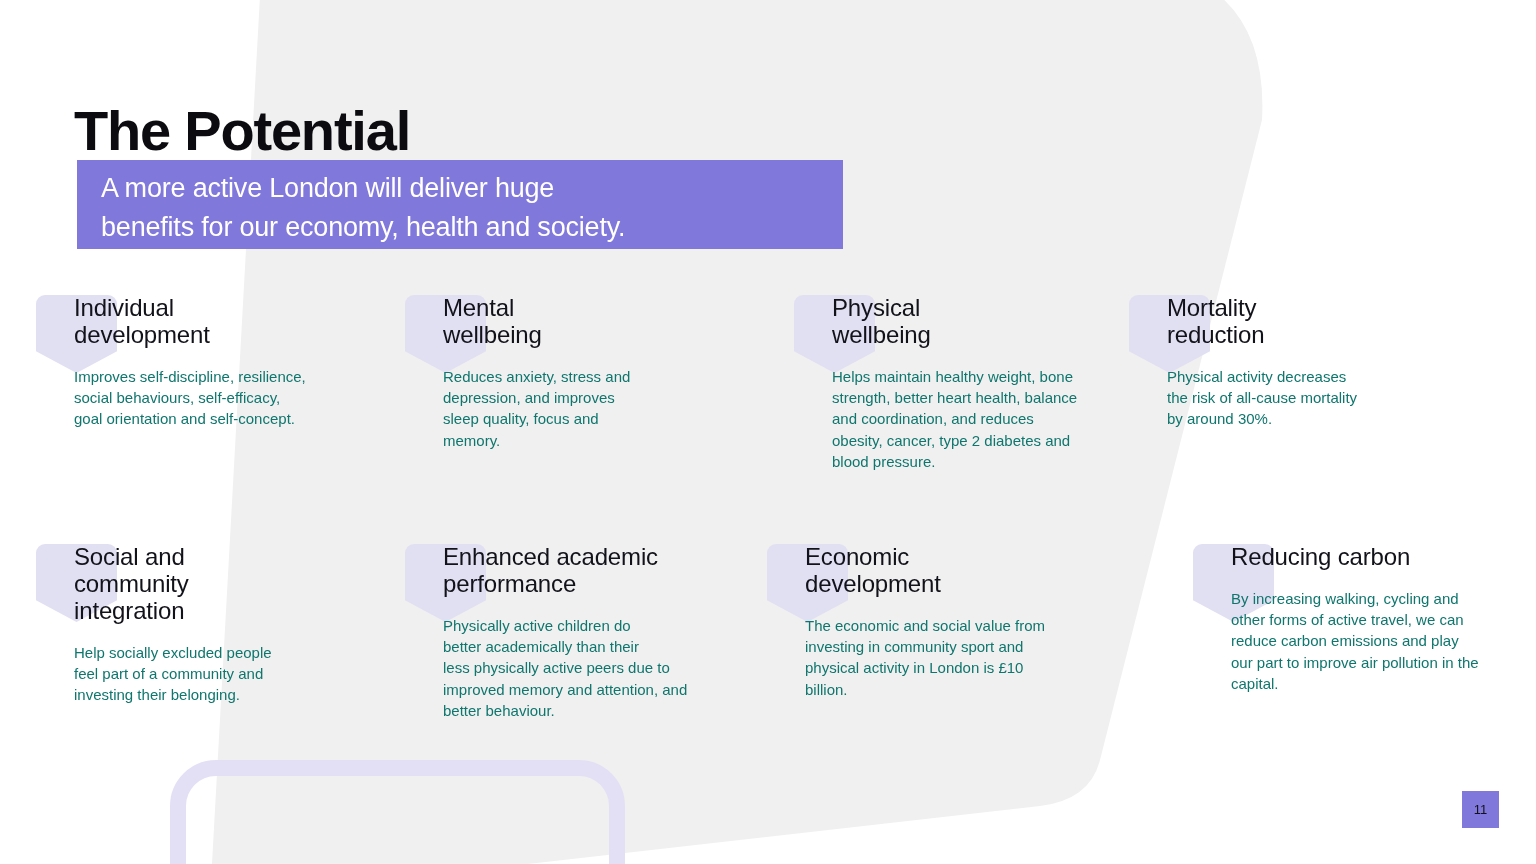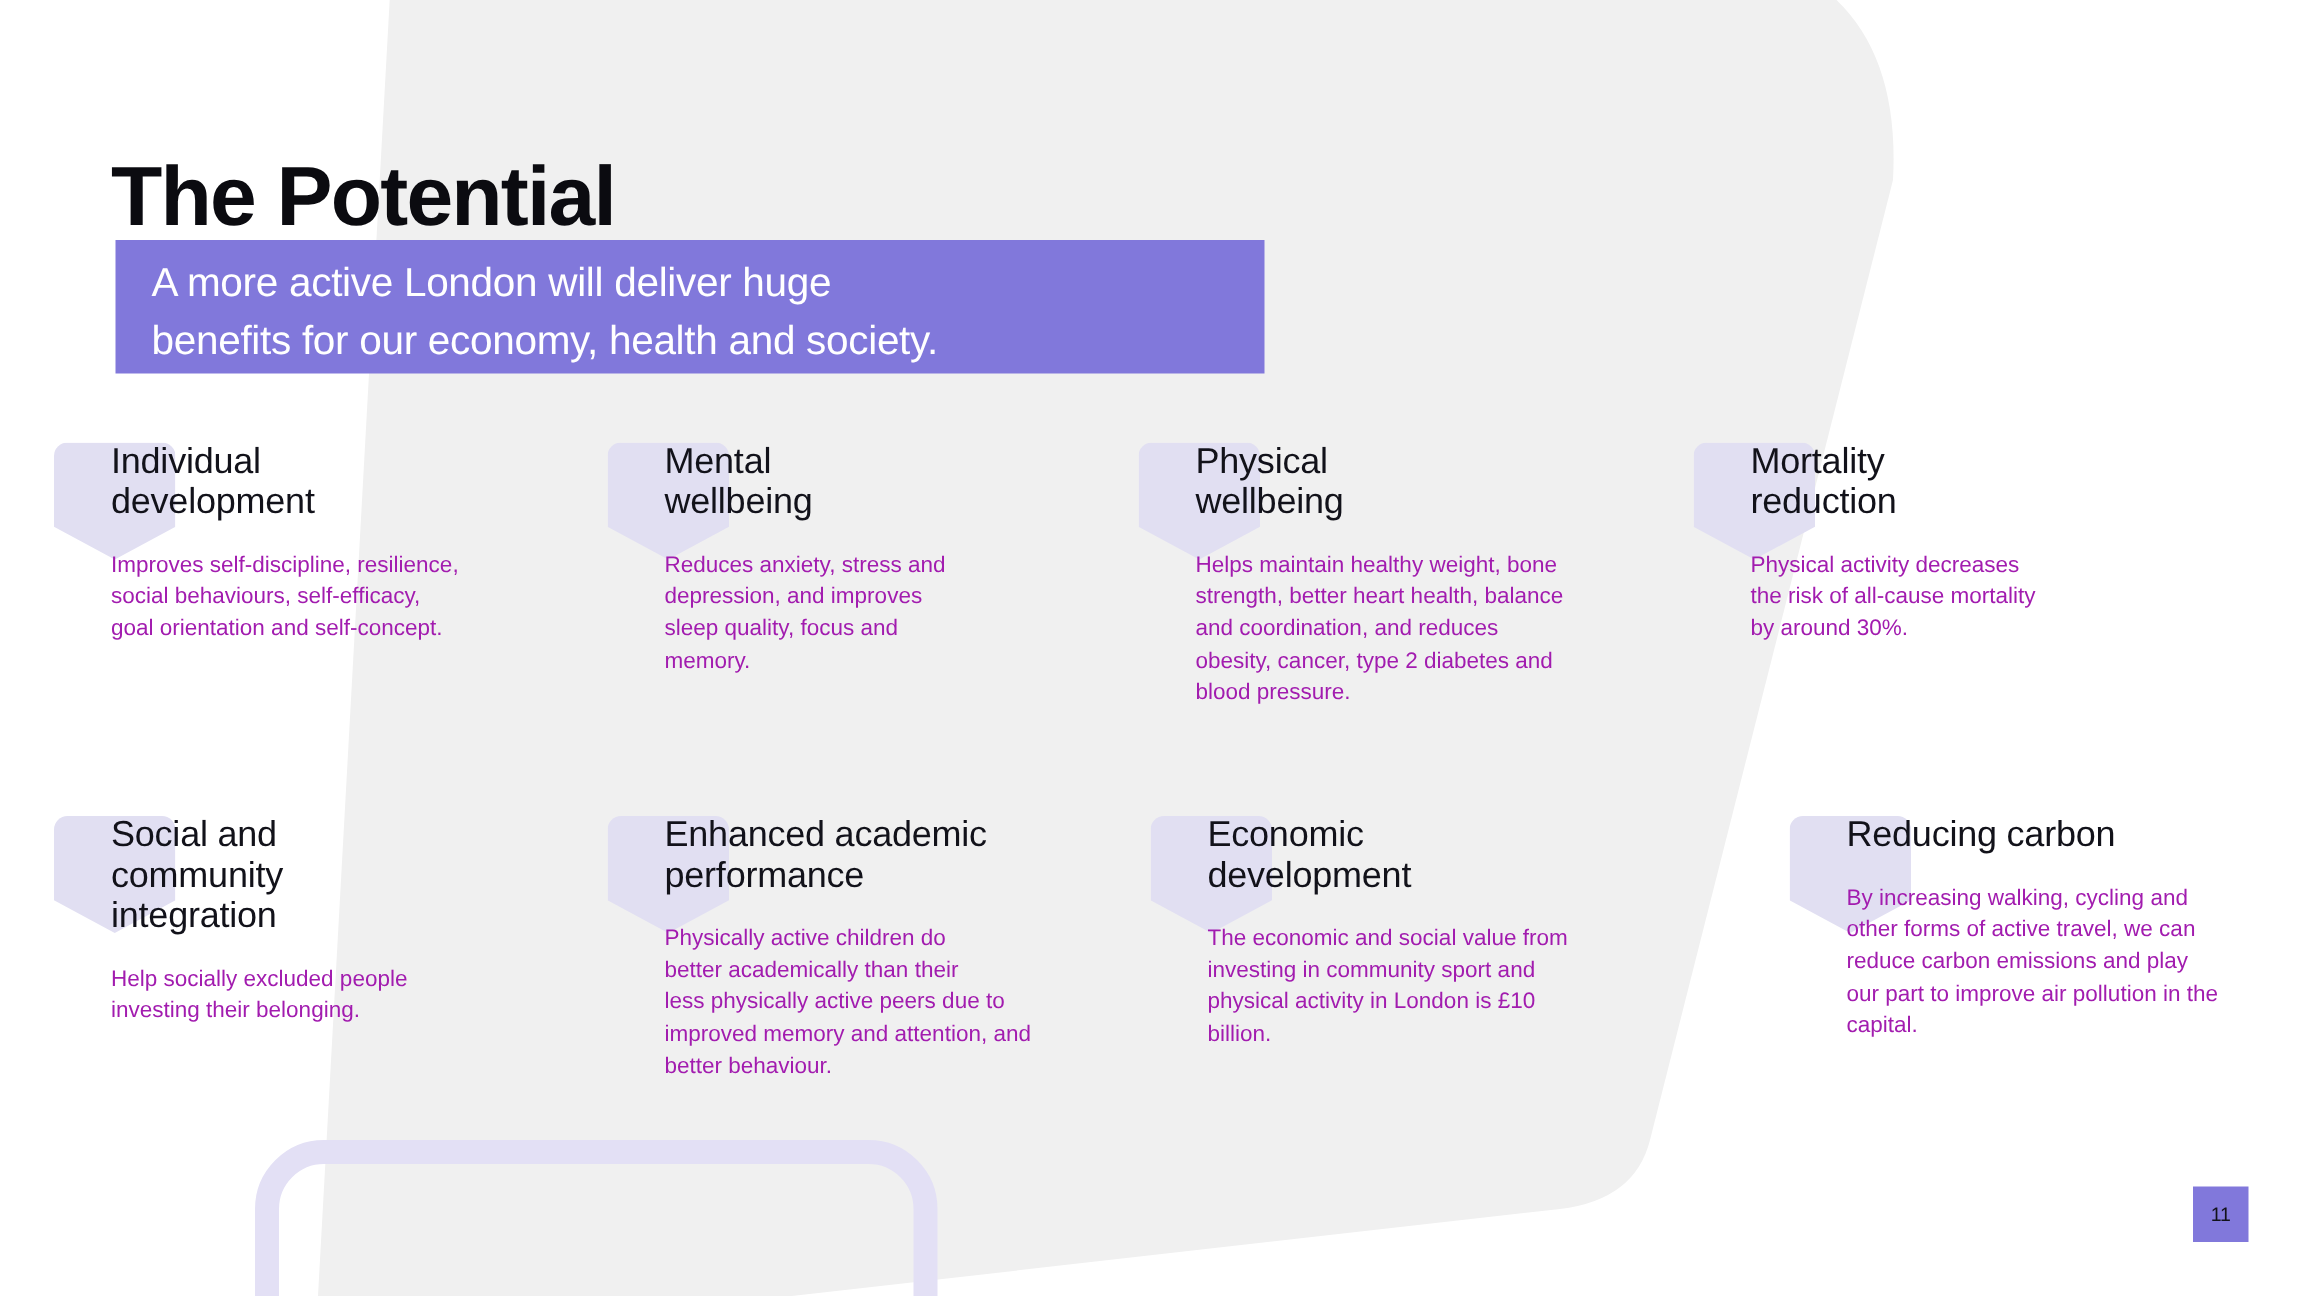--- a/index.html
+++ b/index.html
@@ -104,21 +104,21 @@
     line-height: 27px;
     color: #12121A;
     letter-spacing: -0.15px;
     margin: 0 0 18px 0;
     font-weight: normal;
   }
   .card-body {
     position: relative;
     font-size: 15px;
     line-height: 21.2px;
-    color: #a21caf;
+    color: #0f766e;
     letter-spacing: 0px;
     margin: 0;
   }
   .card-body span { display: block; white-space: nowrap; }
   .card-title span { display: block; }
 
   
   .page-badge {
     position: absolute;
     left: 1462px;
@@ -172,21 +172,21 @@
       <span>wellbeing</span>
     </h3>
     <p class="card-body">
       <span>Reduces anxiety, stress and</span>
       <span>depression, and improves</span>
       <span>sleep quality, focus and</span>
       <span>memory.</span>
     </p>
   </div>
 
-  <div class="card" style="left:797px; top:294px; width:330px;">
+  <div class="card" style="left:832px; top:294px; width:330px;">
     <div class="card-icon"></div>
     <h3 class="card-title">
       <span>Physical</span>
       <span>wellbeing</span>
     </h3>
     <p class="card-body">
       <span>Helps maintain healthy weight, bone</span>
       <span>strength, better heart health, balance</span>
       <span>and coordination, and reduces</span>
       <span>obesity, cancer, type 2 diabetes and</span>
@@ -209,20 +209,21 @@
 
   <div class="card" style="left:74px; top:543px; width:330px;">
     <div class="card-icon"></div>
     <h3 class="card-title">
       <span>Social and</span>
       <span>community</span>
       <span>integration</span>
     </h3>
     <p class="card-body">
       <span>Help socially excluded people</span>
+      <span>feel part of a community and</span>
       <span>investing their belonging.</span>
     </p>
   </div>
 
   <div class="card" style="left:443px; top:543px; width:330px;">
     <div class="card-icon"></div>
     <h3 class="card-title">
       <span>Enhanced academic</span>
       <span>performance</span>
     </h3>

